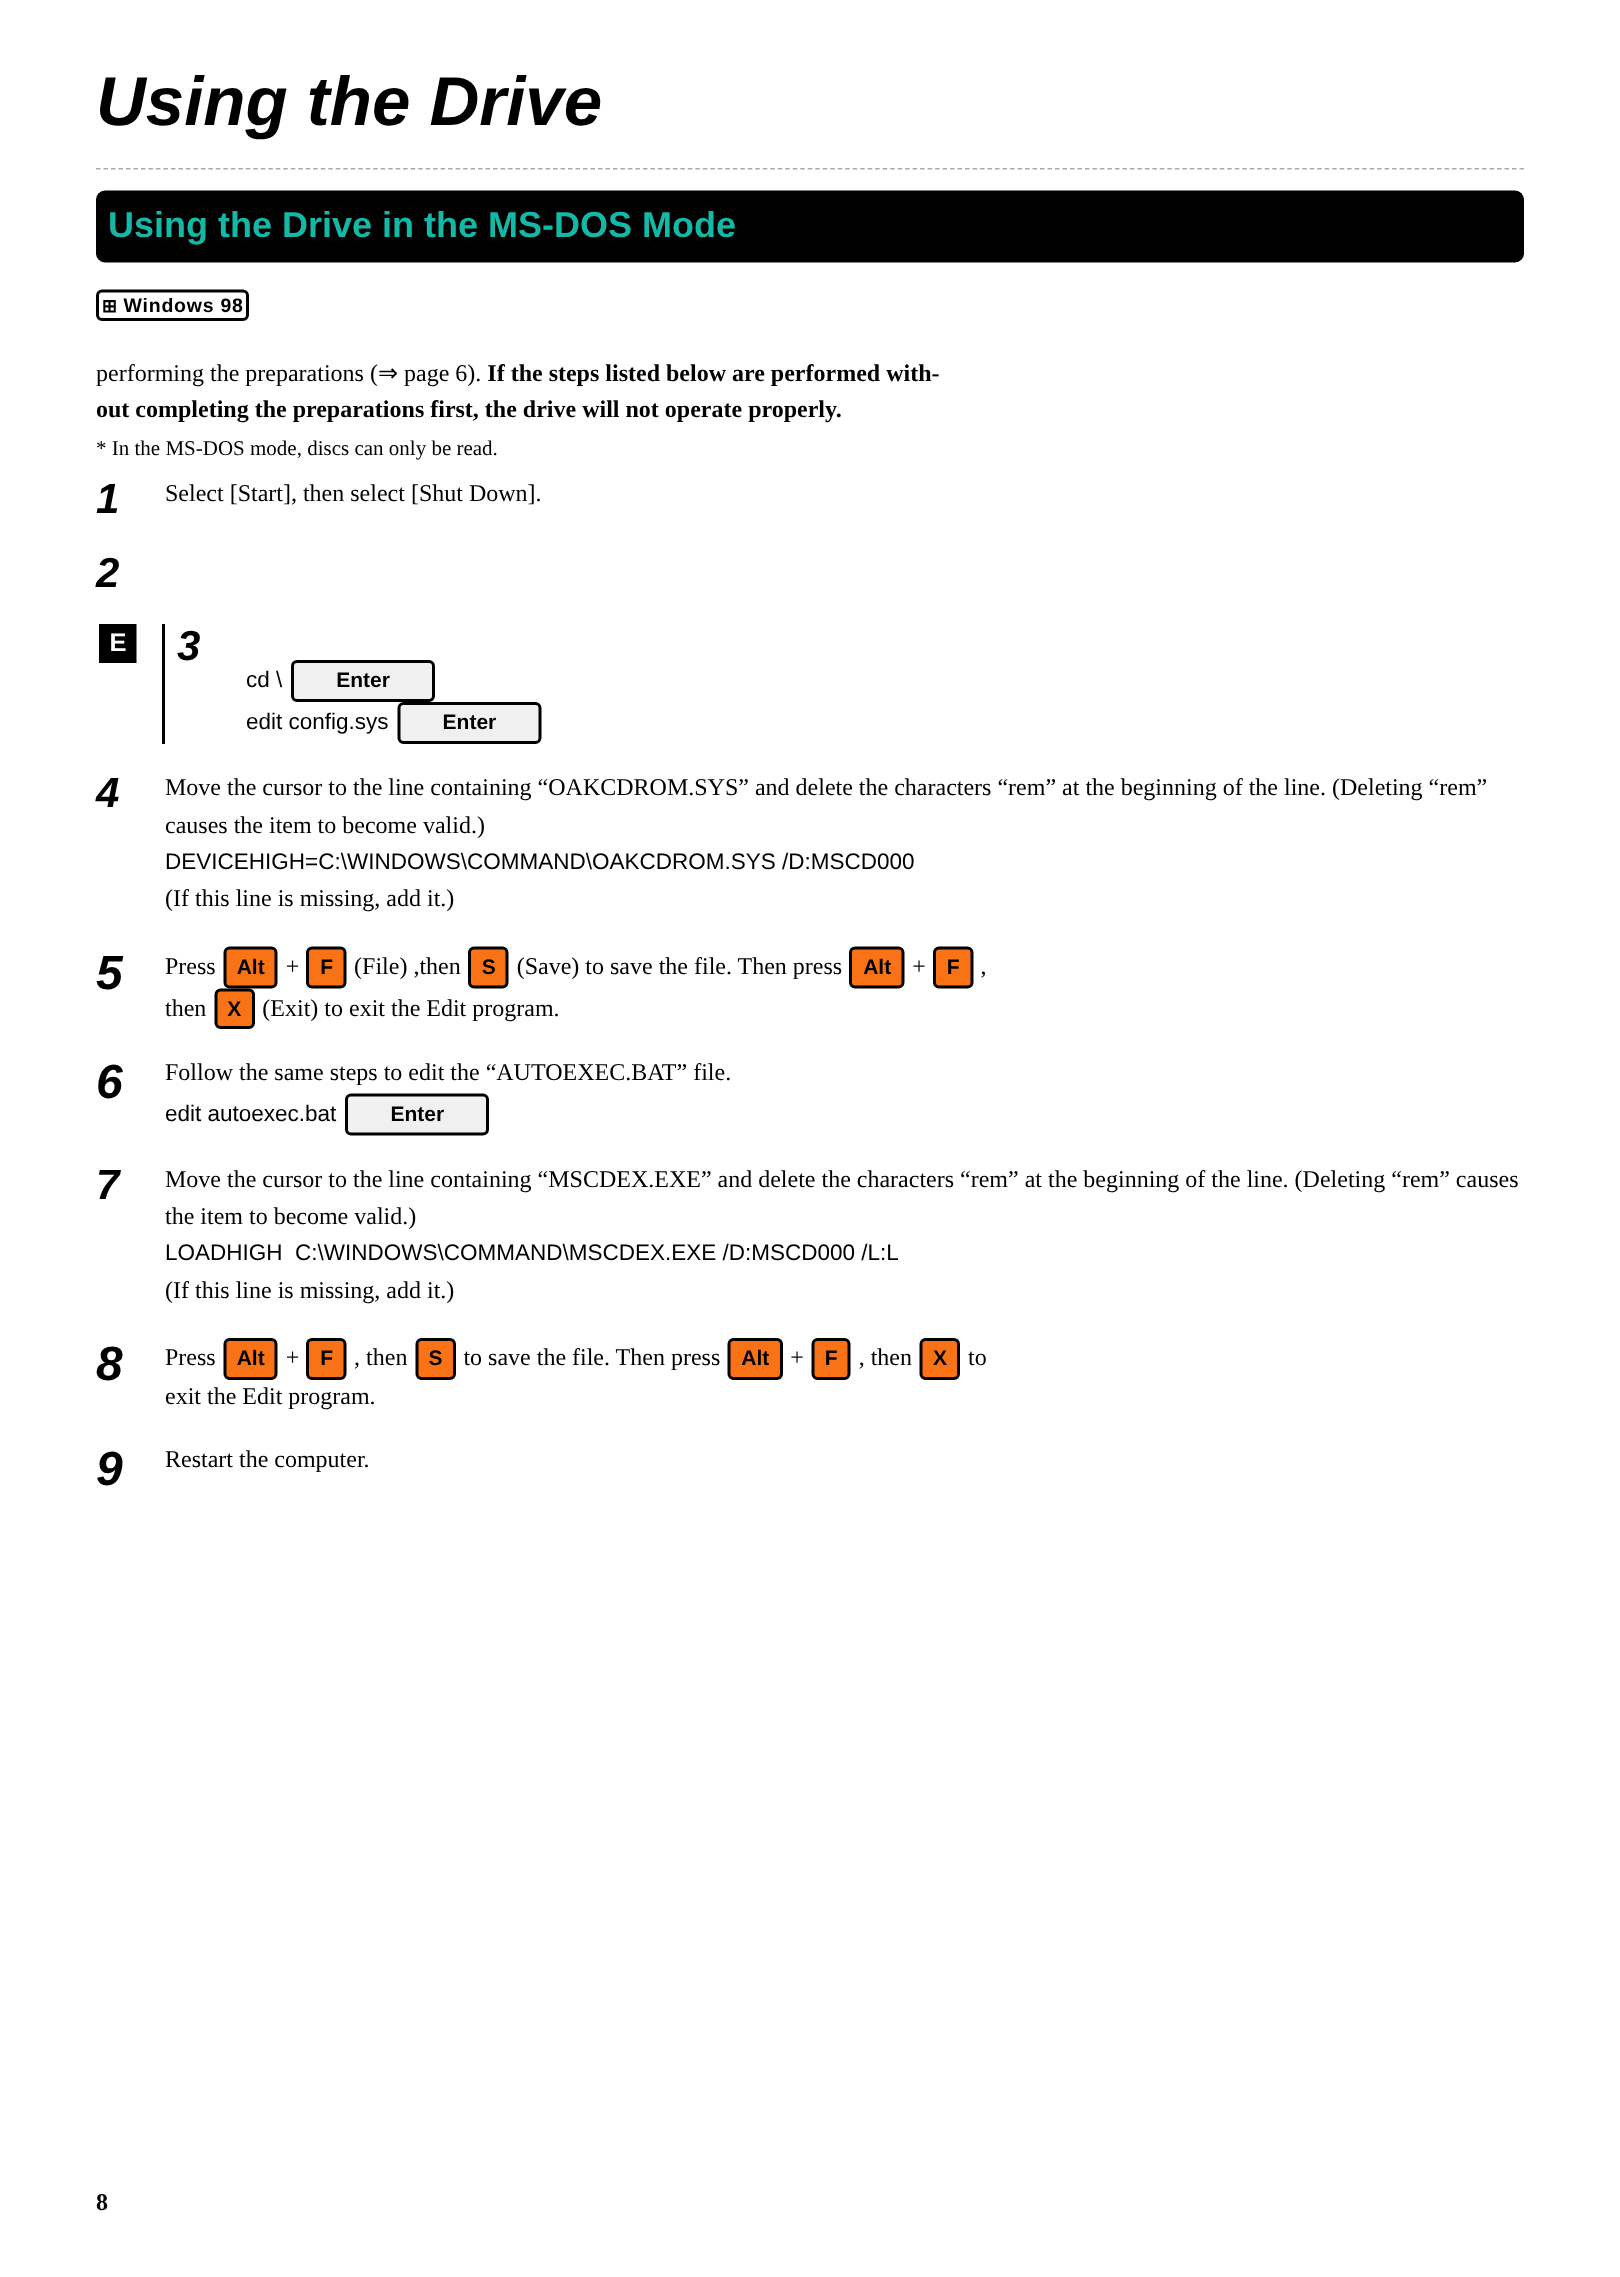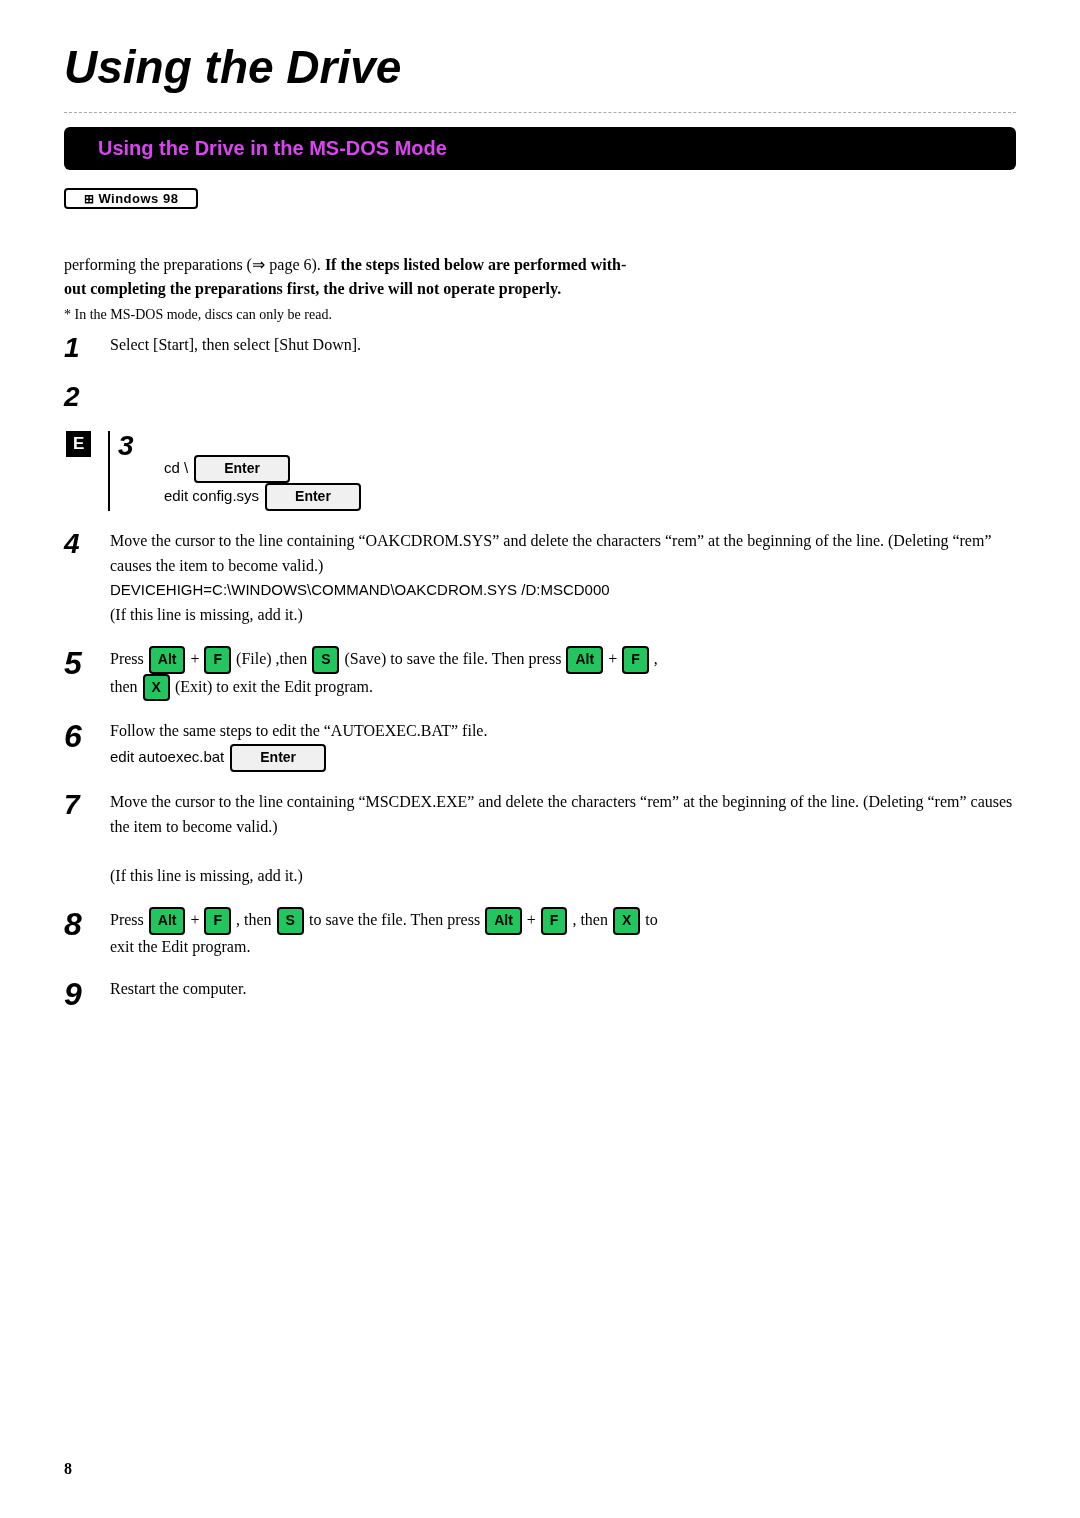--- a/index.html
+++ b/index.html
@@ -22,38 +22,38 @@
     .page-title {
       font-size: 46px;
       font-weight: 900;
       font-style: italic;
       margin-bottom: 18px;
       font-family: Arial, Helvetica, sans-serif;
     }
 
     .section-header {
       background: #000000;
-      color: #d946ef;
-      font-size: 20px;
+      color: #14b8a6;
+      font-size: 24px;
       font-weight: 900;
       font-family: Arial, Helvetica, sans-serif;
-      padding: 10px 34px;
+      padding: 10px 8px;
       border-radius: 6px;
       margin-bottom: 18px;
     }
 
     .windows-badge {
       display: inline-block;
       border: 2px solid #000;
       border-radius: 4px;
-      padding: 1px 18px;
+      padding: 1px 2px;
       font-size: 13px;
       font-weight: bold;
       font-family: Arial, sans-serif;
-      margin-bottom: 20px;
+      margin-bottom: 0;
       letter-spacing: 0.5px;
     }
 
     .windows-badge::before {
       content: '⊞ ';
       font-size: 12px;
     }
 
     .intro-text {
       font-size: 16px;
@@ -103,21 +103,21 @@
     .key-btn {
       display: inline-flex;
       align-items: center;
       justify-content: center;
       border: 2px solid #000;
       border-radius: 4px;
       padding: 1px 7px;
       font-size: 14px;
       font-weight: bold;
       font-family: Arial, sans-serif;
-      background: #22c55e;
+      background: #f97316;
       margin: 0 1px;
     }
 
     .enter-btn {
       display: inline-flex;
       align-items: center;
       justify-content: center;
       border: 2px solid #000;
       border-radius: 4px;
       padding: 1px 28px;
@@ -236,21 +236,21 @@
       Follow the same steps to edit the “AUTOEXEC.BAT” file.<br>
       <span class="code">edit autoexec.bat</span>
       <span class="enter-btn">Enter</span>
     </div>
   </div>
 
   <div class="step">
     <div class="step-number"><em>7</em></div>
     <div class="step-content">
       Move the cursor to the line containing “MSCDEX.EXE” and delete the characters “rem” at the beginning of the line. (Deleting “rem” causes the item to become valid.)<br>
-      <br>
+      <span class="code">LOADHIGH&nbsp;&nbsp;C:\WINDOWS\COMMAND\MSCDEX.EXE /D:MSCD000 /L:L</span><br>
       <span>(If this line is missing, add it.)</span>
     </div>
   </div>
 
   <div class="step">
     <div class="step-number" style="font-size:32px;font-weight:900;"><em>8</em></div>
     <div class="step-content">
       Press
       <span class="key-btn">Alt</span>
       +

